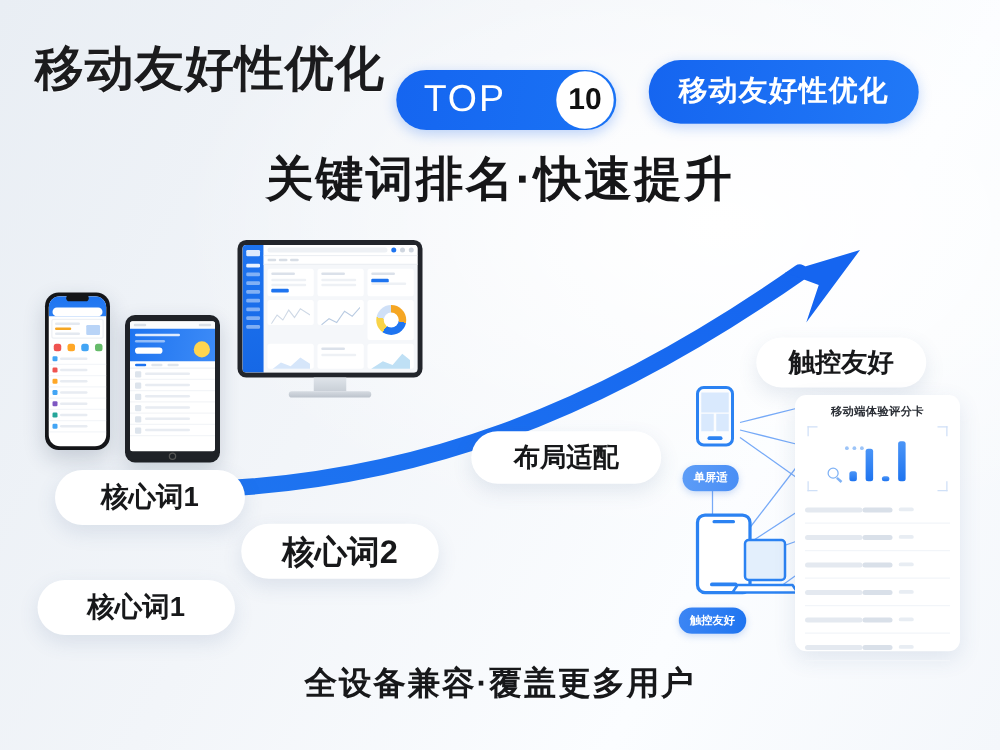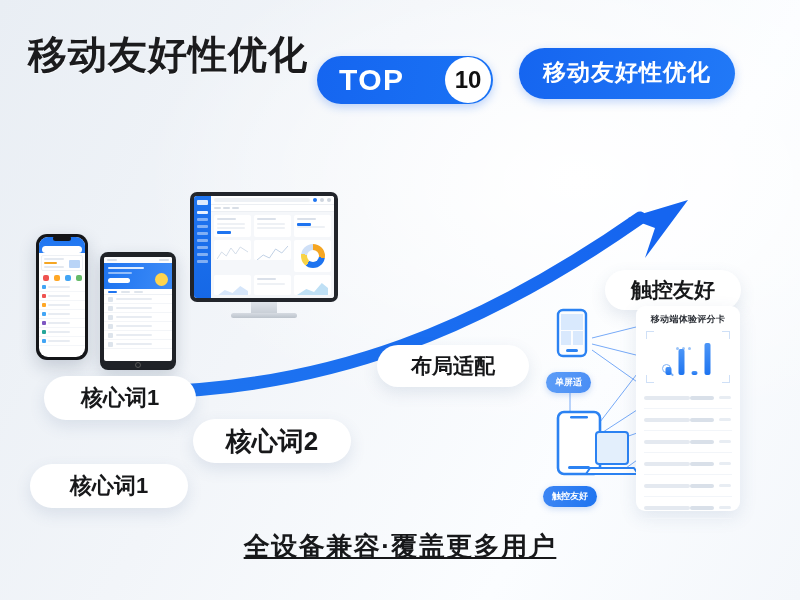--- a/index.html
+++ b/index.html
@@ -28,21 +28,21 @@
   }
   .top-badge {
     position:absolute; left:317px; top:56px;
     height:48px; width:176px;
     background:linear-gradient(100deg,#1565f0 0%,#1a73f5 100%);
     border-radius:26px;
     display:flex; align-items:center; justify-content:flex-start;
     box-shadow:0 3px 10px rgba(21,101,240,.28);
   }
   .top-badge .tword {
-    color:#fff; font-size:30px; font-weight:bold;
+    color:#fff; font-size:30px; font-weight:normal;
     letter-spacing:1.5px; margin-left:22px;
   }
   .top-badge .tnum {
     position:absolute; right:2px; top:1px;
     width:46px; height:46px; border-radius:50%;
     background:#fff; color:#111;
     font-size:24px; font-weight:bold;
     display:flex; align-items:center; justify-content:center;
   }
   .pill-blue-top {
@@ -153,21 +153,21 @@
   #pill-kw1 { left:44px; top:376px; width:152px; height:44px; font-size:22px; }
   #pill-kw2 { left:193px; top:419px; width:158px; height:44px; font-size:26px; }
   #pill-kw3 { left:30px; top:464px; width:158px; height:44px; font-size:22px; }
   #pill-layout { left:377px; top:345px; width:152px; height:42px; font-size:21px; }
   #pill-touch  { left:605px; top:270px; width:136px; height:40px; font-size:21px; }
 
   
   .panel { position:absolute; left:540px; top:300px; width:240px; height:215px; }
   .dg { position:absolute; left:0; top:0; width:120px; height:215px; }
   .sc-card {
-    position:absolute; left:96px; top:6px; width:104px; height:205px;
+    position:absolute; left:96px; top:16px; width:132px; height:205px;
     background:#fff; border-radius:9px;
     box-shadow:0 6px 18px rgba(60,90,140,.12);
     padding:7px 8px;
   }
   .sc-title { text-align:center; font-size:9px; font-weight:bold; color:#2b2f36; letter-spacing:.3px; }
   .sc-chart { position:relative; height:52px; margin:5px 2px 4px; }
   .sc-chart .brk { position:absolute; width:8px; height:8px; border-color:#cfe0f7; border-style:solid; }
   .sc-chart .b1 { left:0; top:0; border-width:1.2px 0 0 1.2px; }
   .sc-chart .b2 { right:0; top:0; border-width:1.2px 1.2px 0 0; }
   .sc-chart .b3 { left:0; bottom:0; border-width:0 0 1.2px 1.2px; }
@@ -189,37 +189,38 @@
     border-radius:12px; padding:4px 9px; white-space:nowrap;
     box-shadow:0 2px 6px rgba(60,120,220,.25);
     margin-top:16px;
   }
   #mini-a { left:6px; top:56px; }
   #mini-b { left:3px; top:170px; background:linear-gradient(100deg,#3d86f4,#1e74f0); }
 
   .tagline {
     position:absolute; left:0; right:0; top:529px;
     text-align:center; font-size:26px; font-weight:bold;
-    color:#17181a; letter-spacing:1.5px;text-decoration:underline;
+    color:#17181a; letter-spacing:1.5px;
   }
 </style>
 </head>
 <body>
 
 <div id="stage">
 
   <div class="headline">移动友好性优化</div>
 
   <div class="top-badge">
     <span class="tword">TOP</span>
     <span class="tnum">10</span>
   </div>
 
   <div class="pill-blue-top">移动友好性优化</div>
 
+  <div class="subhead">关键词排名·快速提升</div>
 
   <svg class="arrow-wrap" viewBox="0 0 800 600">
     <defs>
       <linearGradient id="ag" x1="0" y1="1" x2="1" y2="0">
         <stop offset="0%" stop-color="#1e74f0"></stop>
         <stop offset="100%" stop-color="#1565f0"></stop>
       </linearGradient>
     </defs>
     <path d="M150,392 C330,388 480,330 640,218" stroke="url(#ag)" stroke-width="13" fill="none" stroke-linecap="round"></path>
     <path d="M688,200 L628,218 L655,228 L645,258 Z" fill="#1565f0"></path>

